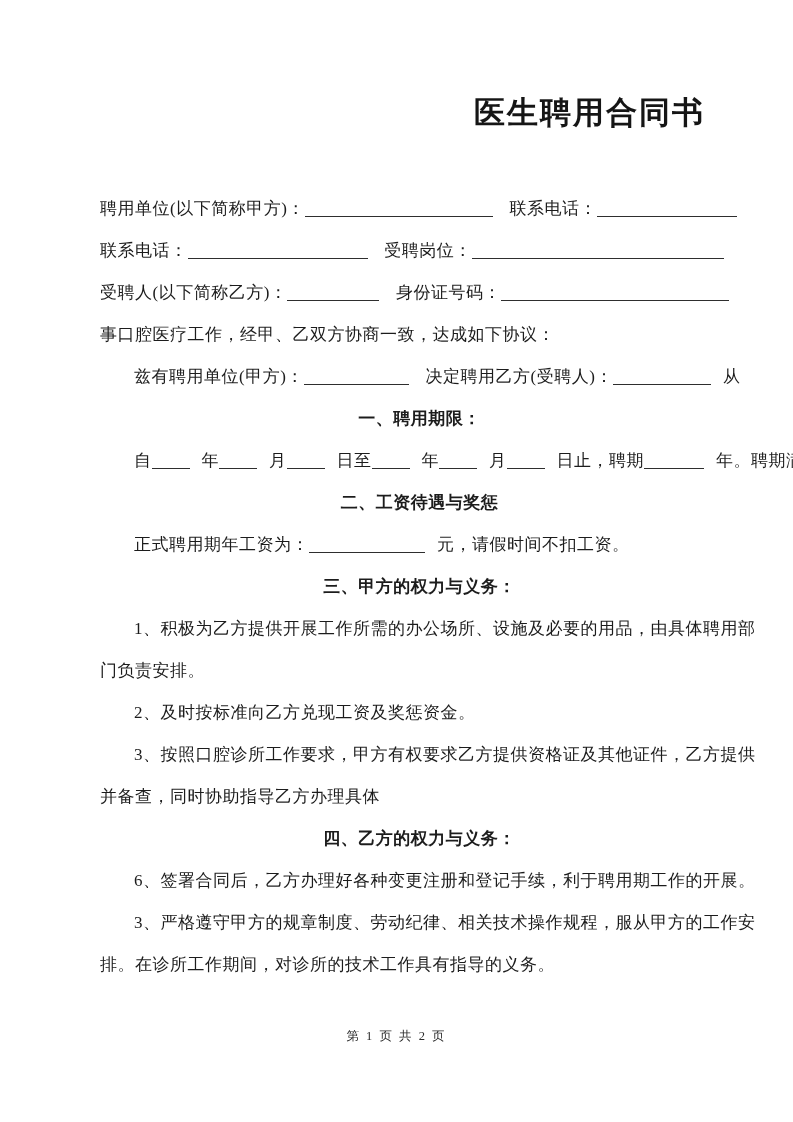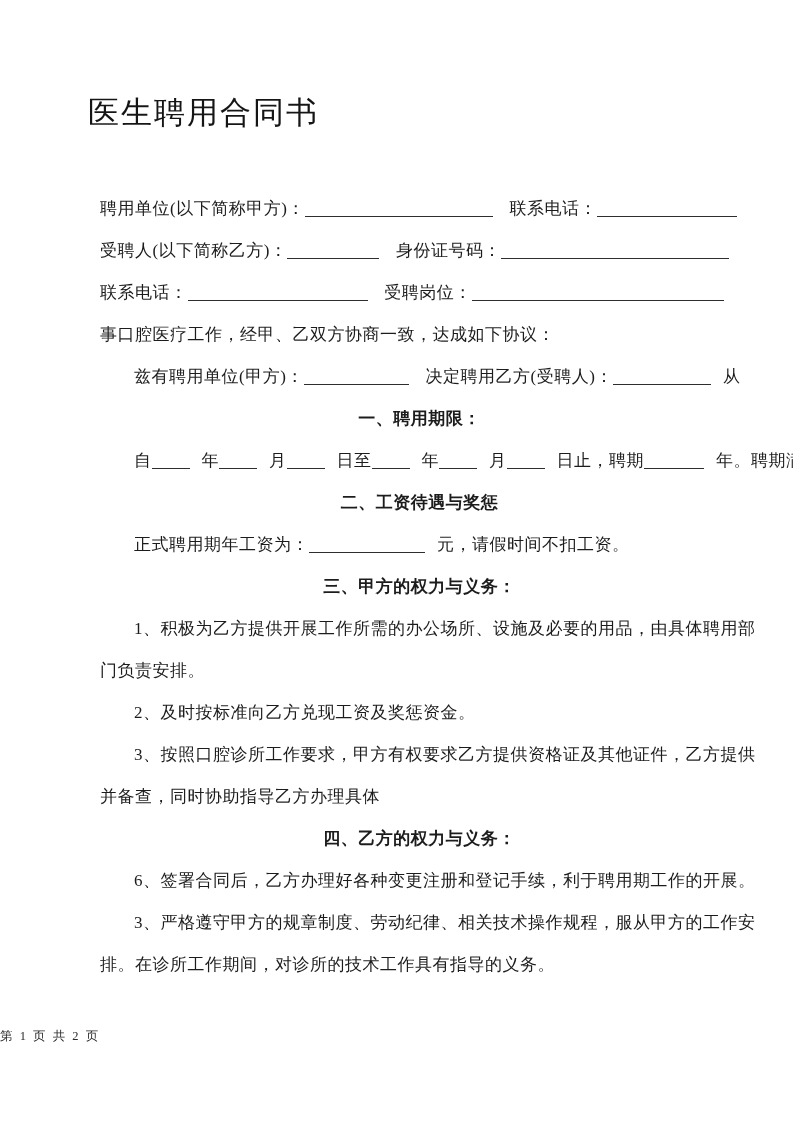--- a/index.html
+++ b/index.html
@@ -14,23 +14,23 @@
     color: #1c1c1c;
     overflow: hidden;
   }
   .content {
     position: absolute;
     left: 88px;
     right: 88px;
     top: 90px;
   }
   .doc-title {
-    text-align: left;
+    text-align: right;
     font-size: 31px;
-    font-weight: normal;
+    font-weight: bold;
     letter-spacing: 2px;
     line-height: 46px;
     height: 46px;
     margin-bottom: 52px;
     color: #151515;
   }
   .line {
     height: 42px;
     line-height: 42px;
     font-size: 17px;
@@ -44,36 +44,36 @@
     display: inline-block;
     height: 0.95em;
     border-bottom: 1px solid #2e2e2e;
     vertical-align: -3px;
   }
   .page-footer {
     position: absolute;
     left: 0;
     right: 0;
     top: 1028px;
-    text-align: left;
+    text-align: center;
     font-size: 12.5px;
     letter-spacing: 2px;
     color: #2a2a2a;
   }
 </style>
 </head>
 <body>
 
 <div class="page">
   <div class="content">
     <h1 class="doc-title">医生聘用合同书</h1>
     <div>
         <div class="line"><span class="run">聘用单位(以下简称甲方)：</span><span class="blank" style="width: 188px;"></span><span class="run"> 联系电话：</span><span class="blank" style="width: 140px;"></span></div>
+        <div class="line"><span class="run">联系电话：</span><span class="blank" style="width: 180px;"></span><span class="run"> 受聘岗位：</span><span class="blank" style="width: 252px;"></span></div>
         <div class="line"><span class="run">受聘人(以下简称乙方)：</span><span class="blank" style="width: 92px;"></span><span class="run"> 身份证号码：</span><span class="blank" style="width: 228px;"></span></div>
-        <div class="line"><span class="run">联系电话：</span><span class="blank" style="width: 180px;"></span><span class="run"> 受聘岗位：</span><span class="blank" style="width: 252px;"></span></div>
         <div class="line"><span class="run">事口腔医疗工作，经甲、乙双方协商一致，达成如下协议：</span></div>
         <div class="line indent"><span class="run">兹有聘用单位(甲方)：</span><span class="blank" style="width: 105px;"></span><span class="run"> 决定聘用乙方(受聘人)：</span><span class="blank" style="width: 98px;"></span><span class="run">从</span></div>
         <div class="line indent bold"><span class="run">一、聘用期限：</span></div>
         <div class="line indent"><span class="run">自</span><span class="blank" style="width: 38px;"></span><span class="run">年</span><span class="blank" style="width: 38px;"></span><span class="run">月</span><span class="blank" style="width: 38px;"></span><span class="run">日至</span><span class="blank" style="width: 38px;"></span><span class="run">年</span><span class="blank" style="width: 38px;"></span><span class="run">月</span><span class="blank" style="width: 38px;"></span><span class="run">日止，聘期</span><span class="blank" style="width: 60px;"></span><span class="run">年。聘期满</span></div>
         <div class="line indent bold"><span class="run">二、工资待遇与奖惩</span></div>
         <div class="line indent"><span class="run">正式聘用期年工资为：</span><span class="blank" style="width: 116px;"></span><span class="run">元，请假时间不扣工资。</span></div>
         <div class="line indent bold"><span class="run">三、甲方的权力与义务：</span></div>
         <div class="line indent"><span class="run">1、积极为乙方提供开展工作所需的办公场所、设施及必要的用品，由具体聘用部</span></div>
         <div class="line"><span class="run">门负责安排。</span></div>
         <div class="line indent"><span class="run">2、及时按标准向乙方兑现工资及奖惩资金。</span></div>

